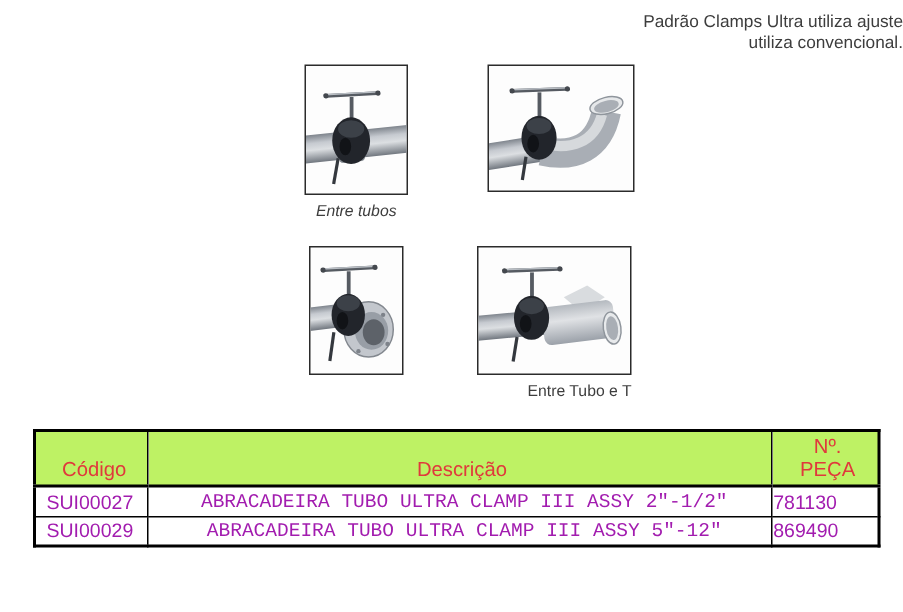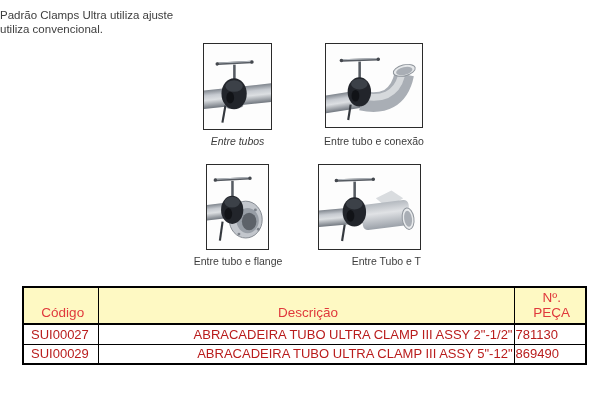--- a/index.html
+++ b/index.html
@@ -2,47 +2,47 @@
 <html><head>
 <meta charset="utf-8">
 <style>
   html,body{margin:0;padding:0;background:#fff;}
   #page{
     position:relative;width:602px;height:408px;background:#ffffff;
     font-family:"Liberation Sans", sans-serif;color:#1a1a1a;overflow:hidden;
   }
   
   .intro{
-    position:absolute;top:8px;left:0;width:602px;text-align:left;
+    position:absolute;top:8px;left:0;width:602px;text-align:right;
     font-size:11.5px;line-height:14px;color:#3d3d3d;
   }
   
   .fig{position:absolute;background:#fdfdfd;border:1.5px solid #2b2b2b;box-sizing:border-box;}
   .fig svg{display:block;width:100%;height:100%;}
   .caption{
     position:absolute;text-align:center;font-size:10.5px;color:#3d3d3d;white-space:nowrap;
   }
   
   table.parts{
     position:absolute;left:22px;top:286px;width:563px;
     border-collapse:collapse;table-layout:fixed;
     border:2.5px solid #000;
     font-size:13px;
   }
   table.parts th, table.parts td{
     border:1px solid #000;box-sizing:border-box;overflow:hidden;white-space:nowrap;
   }
   table.parts thead th{
-    height:33px;background:#fef9c3;color:#e0393c;font-weight:normal;
+    height:33px;background:#bef264;color:#e0393c;font-weight:normal;
     vertical-align:bottom;text-align:center;padding:2px 0 3px 4px;font-size:13.5px;
   }
   table.parts thead th .hline{display:block;line-height:15px;}
-  table.parts tbody td{height:20px;vertical-align:middle;color:#b91c1c;}
+  table.parts tbody td{height:20px;vertical-align:middle;color:#a21caf;}
   td.c-codigo{padding-left:7px;text-align:left;}
-  td.c-desc{padding-left:8px;text-align:right;}
+  td.c-desc{padding-left:8px;text-align:center;font-family:Liberation Mono, monospace;}
   td.c-peca{padding-right:7px;text-align:left;}
 </style>
 </head>
 <body>
 
 <div id="page">
 
   <div class="intro">
     <span>Padrão Clamps Ultra utiliza ajuste</span><br>
     <span>utiliza convencional.</span>
@@ -187,22 +187,20 @@
       <g>
         <ellipse cx="36" cy="48" rx="12" ry="15" fill="#22252b"></ellipse>
         <ellipse cx="36" cy="40" rx="8.5" ry="5.5" fill="#3c4148"></ellipse>
         <ellipse cx="32" cy="52" rx="4" ry="6" fill="#111317"></ellipse>
       </g>
       <rect x="25" y="61" width="2.2" height="17" transform="rotate(9 26 61)" fill="#34383e"></rect>
     </svg>
   </div>
 
   <div class="caption" style="left:203px;top:135px;width:69px;font-style:italic;">Entre tubos</div>
-  <div class="caption" style="left:310px;top:135px;width:128px;">Entre tubo e conexão</div>
-  <div class="caption" style="left:188px;top:255px;width:100px;">Entre tubo e flange</div>
   <div class="caption" style="left:318px;top:255px;width:103px;text-align:right;">Entre Tubo e T</div>
 
   <table class="parts">
     <colgroup>
         <col style="width:75px">
         <col style="width:416px">
         <col style="width:72px">
       </colgroup>
     <thead>
       <tr>

